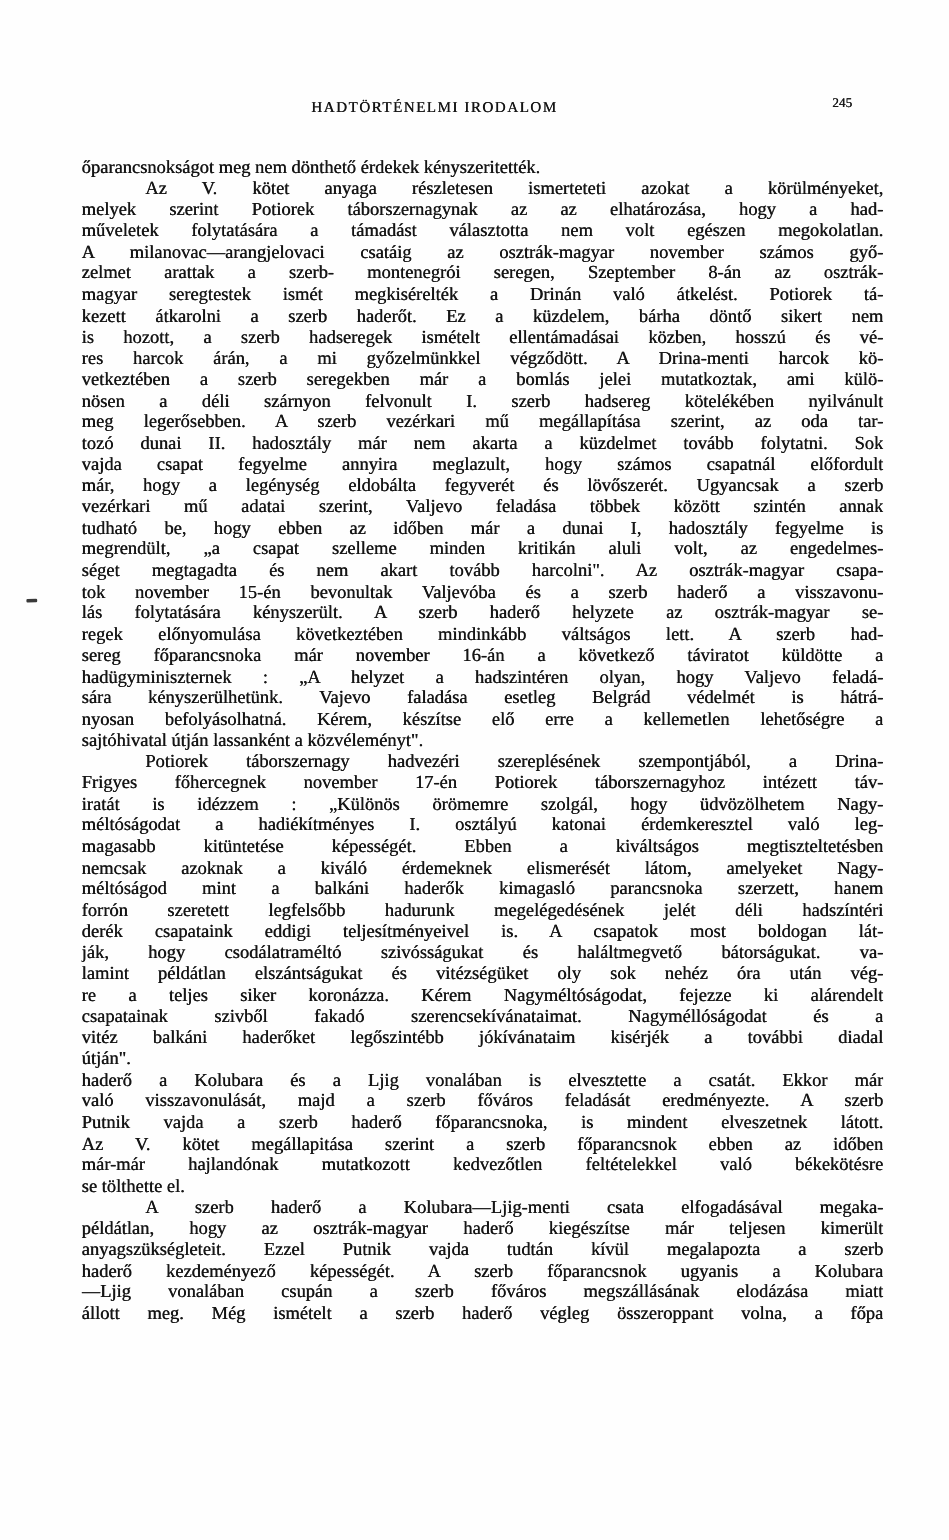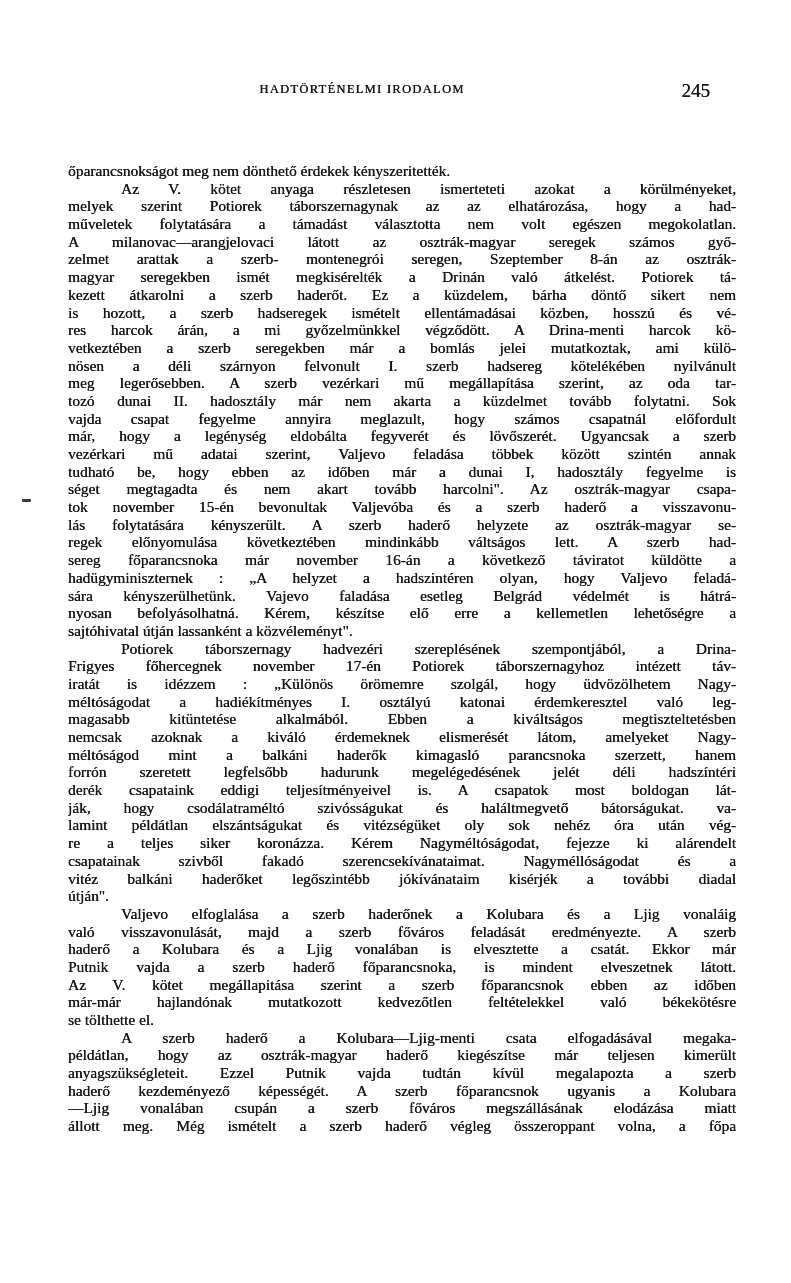--- a/index.html
+++ b/index.html
@@ -30,29 +30,28 @@
     text-align: center;
     font-size: 12.5px;
     letter-spacing: 1.3px;
     white-space: nowrap;
     text-shadow: 0.3px 0 0 currentColor;
   }
   .page-number {
     position: absolute;
     right: 26px;
     top: -2px;
-    font-size: 19px;
+    font-size: 11px;
     text-shadow: 0.3px 0 0 currentColor;
   }
   .text-block {
     position: absolute;
     top: 131px;
     left: 68px;
     width: 668px;
-    margin-top: 31px;
   }
   .line {
     height: 17.7px;
     line-height: 17.7px;
     font-size: 15.4px;
     white-space: normal;
     text-align: justify;
     text-align-last: justify;
     text-shadow: 0.3px 0 0 currentColor;
     overflow: hidden;
@@ -84,61 +83,61 @@
     <div class="page-number">245</div>
   </div>
 
   <div class="margin-mark"></div>
 
   <div class="text-block">
       <div class="line end">őparancsnokságot meg nem dönthető érdekek kényszeritették.</div>
       <div class="line indent">Az V. kötet anyaga részletesen ismerteteti azokat a körülményeket,</div>
       <div class="line">melyek szerint Potiorek táborszernagynak az az elhatározása, hogy a had-</div>
       <div class="line">műveletek folytatására a támadást választotta nem volt egészen megokolatlan.</div>
-      <div class="line">A milanovac—arangjelovaci látott az osztrák-magyar seregek számos győ-</div>
+      <div class="line">A milanovac—arangjelovaci csatáig az osztrák-magyar november számos győ-</div>
       <div class="line">zelmet arattak a szerb- montenegrói seregen, Szeptember 8-án az osztrák-</div>
-      <div class="line">magyar seregekben ismét megkisérelték a Drinán való átkelést. Potiorek tá-</div>
+      <div class="line">magyar seregtestek ismét megkisérelték a Drinán való átkelést. Potiorek tá-</div>
       <div class="line">kezett átkarolni a szerb haderőt. Ez a küzdelem, bárha döntő sikert nem</div>
       <div class="line">is hozott, a szerb hadseregek ismételt ellentámadásai közben, hosszú és vé-</div>
       <div class="line">res harcok árán, a mi győzelmünkkel végződött. A Drina-menti harcok kö-</div>
       <div class="line">vetkeztében a szerb seregekben már a bomlás jelei mutatkoztak, ami külö-</div>
       <div class="line">nösen a déli szárnyon felvonult I. szerb hadsereg kötelékében nyilvánult</div>
       <div class="line">meg legerősebben. A szerb vezérkari mű megállapítása szerint, az oda tar-</div>
       <div class="line">tozó dunai II. hadosztály már nem akarta a küzdelmet tovább folytatni. Sok</div>
       <div class="line">vajda csapat fegyelme annyira meglazult, hogy számos csapatnál előfordult</div>
       <div class="line">már, hogy a legénység eldobálta fegyverét és lövőszerét. Ugyancsak a szerb</div>
       <div class="line">vezérkari mű adatai szerint, Valjevo feladása többek között szintén annak</div>
       <div class="line">tudható be, hogy ebben az időben már a dunai I, hadosztály fegyelme is</div>
+      <div class="line">megrendült, „a csapat szelleme minden kritikán aluli volt, az engedelmes-</div>
       <div class="line">séget megtagadta és nem akart tovább harcolni". Az osztrák-magyar csapa-</div>
       <div class="line">tok november 15-én bevonultak Valjevóba és a szerb haderő a visszavonu-</div>
       <div class="line">lás folytatására kényszerült. A szerb haderő helyzete az osztrák-magyar se-</div>
       <div class="line">regek előnyomulása következtében mindinkább váltságos lett. A szerb had-</div>
       <div class="line">sereg főparancsnoka már november 16-án a következő táviratot küldötte a</div>
       <div class="line">hadügyminiszternek : „A helyzet a hadszintéren olyan, hogy Valjevo feladá-</div>
       <div class="line">sára kényszerülhetünk. Vajevo faladása esetleg Belgrád védelmét is hátrá-</div>
       <div class="line">nyosan befolyásolhatná. Kérem, készítse elő erre a kellemetlen lehetőségre a</div>
       <div class="line end">sajtóhivatal útján lassanként a közvéleményt".</div>
       <div class="line indent">Potiorek táborszernagy hadvezéri szereplésének szempontjából, a Drina-</div>
       <div class="line">Frigyes főhercegnek november 17-én Potiorek táborszernagyhoz intézett táv-</div>
       <div class="line">iratát is idézzem : „Különös örömemre szolgál, hogy üdvözölhetem Nagy-</div>
       <div class="line">méltóságodat a hadiékítményes I. osztályú katonai érdemkeresztel való leg-</div>
-      <div class="line">magasabb kitüntetése alkalmából. Ebben a kiváltságos megtiszteltetésben</div>
+      <div class="line">magasabb kitüntetése képességét. Ebben a kiváltságos megtiszteltetésben</div>
       <div class="line">nemcsak azoknak a kiváló érdemeknek elismerését látom, amelyeket Nagy-</div>
       <div class="line">méltóságod mint a balkáni haderők kimagasló parancsnoka szerzett, hanem</div>
       <div class="line">forrón szeretett legfelsőbb hadurunk megelégedésének jelét déli hadszíntéri</div>
       <div class="line">derék csapataink eddigi teljesítményeivel is. A csapatok most boldogan lát-</div>
       <div class="line">ják, hogy csodálatraméltó szivósságukat és haláltmegvető bátorságukat. va-</div>
       <div class="line">lamint példátlan elszántságukat és vitézségüket oly sok nehéz óra után vég-</div>
       <div class="line">re a teljes siker koronázza. Kérem Nagyméltóságodat, fejezze ki alárendelt</div>
       <div class="line">csapatainak szivből fakadó szerencsekívánataimat. Nagyméllóságodat és a</div>
       <div class="line">vitéz balkáni haderőket legőszintébb jókívánataim kisérjék a további diadal</div>
       <div class="line end">útján".</div>
-      <div class="line indent">Valjevo elfoglalása a szerb haderőnek a Kolubara és a Ljig vonaláig</div>
+      <div class="line">haderő a Kolubara és a Ljig vonalában is elvesztette a csatát. Ekkor már</div>
       <div class="line">való visszavonulását, majd a szerb főváros feladását eredményezte. A szerb</div>
-      <div class="line">haderő a Kolubara és a Ljig vonalában is elvesztette a csatát. Ekkor már</div>
       <div class="line">Putnik vajda a szerb haderő főparancsnoka, is mindent elveszetnek látott.</div>
       <div class="line">Az V. kötet megállapitása szerint a szerb főparancsnok ebben az időben</div>
       <div class="line">már-már hajlandónak mutatkozott kedvezőtlen feltételekkel való békekötésre</div>
       <div class="line end">se tölthette el.</div>
       <div class="line indent">A szerb haderő a Kolubara—Ljig-menti csata elfogadásával megaka-</div>
       <div class="line">példátlan, hogy az osztrák-magyar haderő kiegészítse már teljesen kimerült</div>
       <div class="line">anyagszükségleteit. Ezzel Putnik vajda tudtán kívül megalapozta a szerb</div>
       <div class="line">haderő kezdeményező képességét. A szerb főparancsnok ugyanis a Kolubara</div>
       <div class="line">—Ljig vonalában csupán a szerb főváros megszállásának elodázása miatt</div>
       <div class="line">állott meg. Még ismételt a szerb haderő végleg összeroppant volna, a főpa</div>

